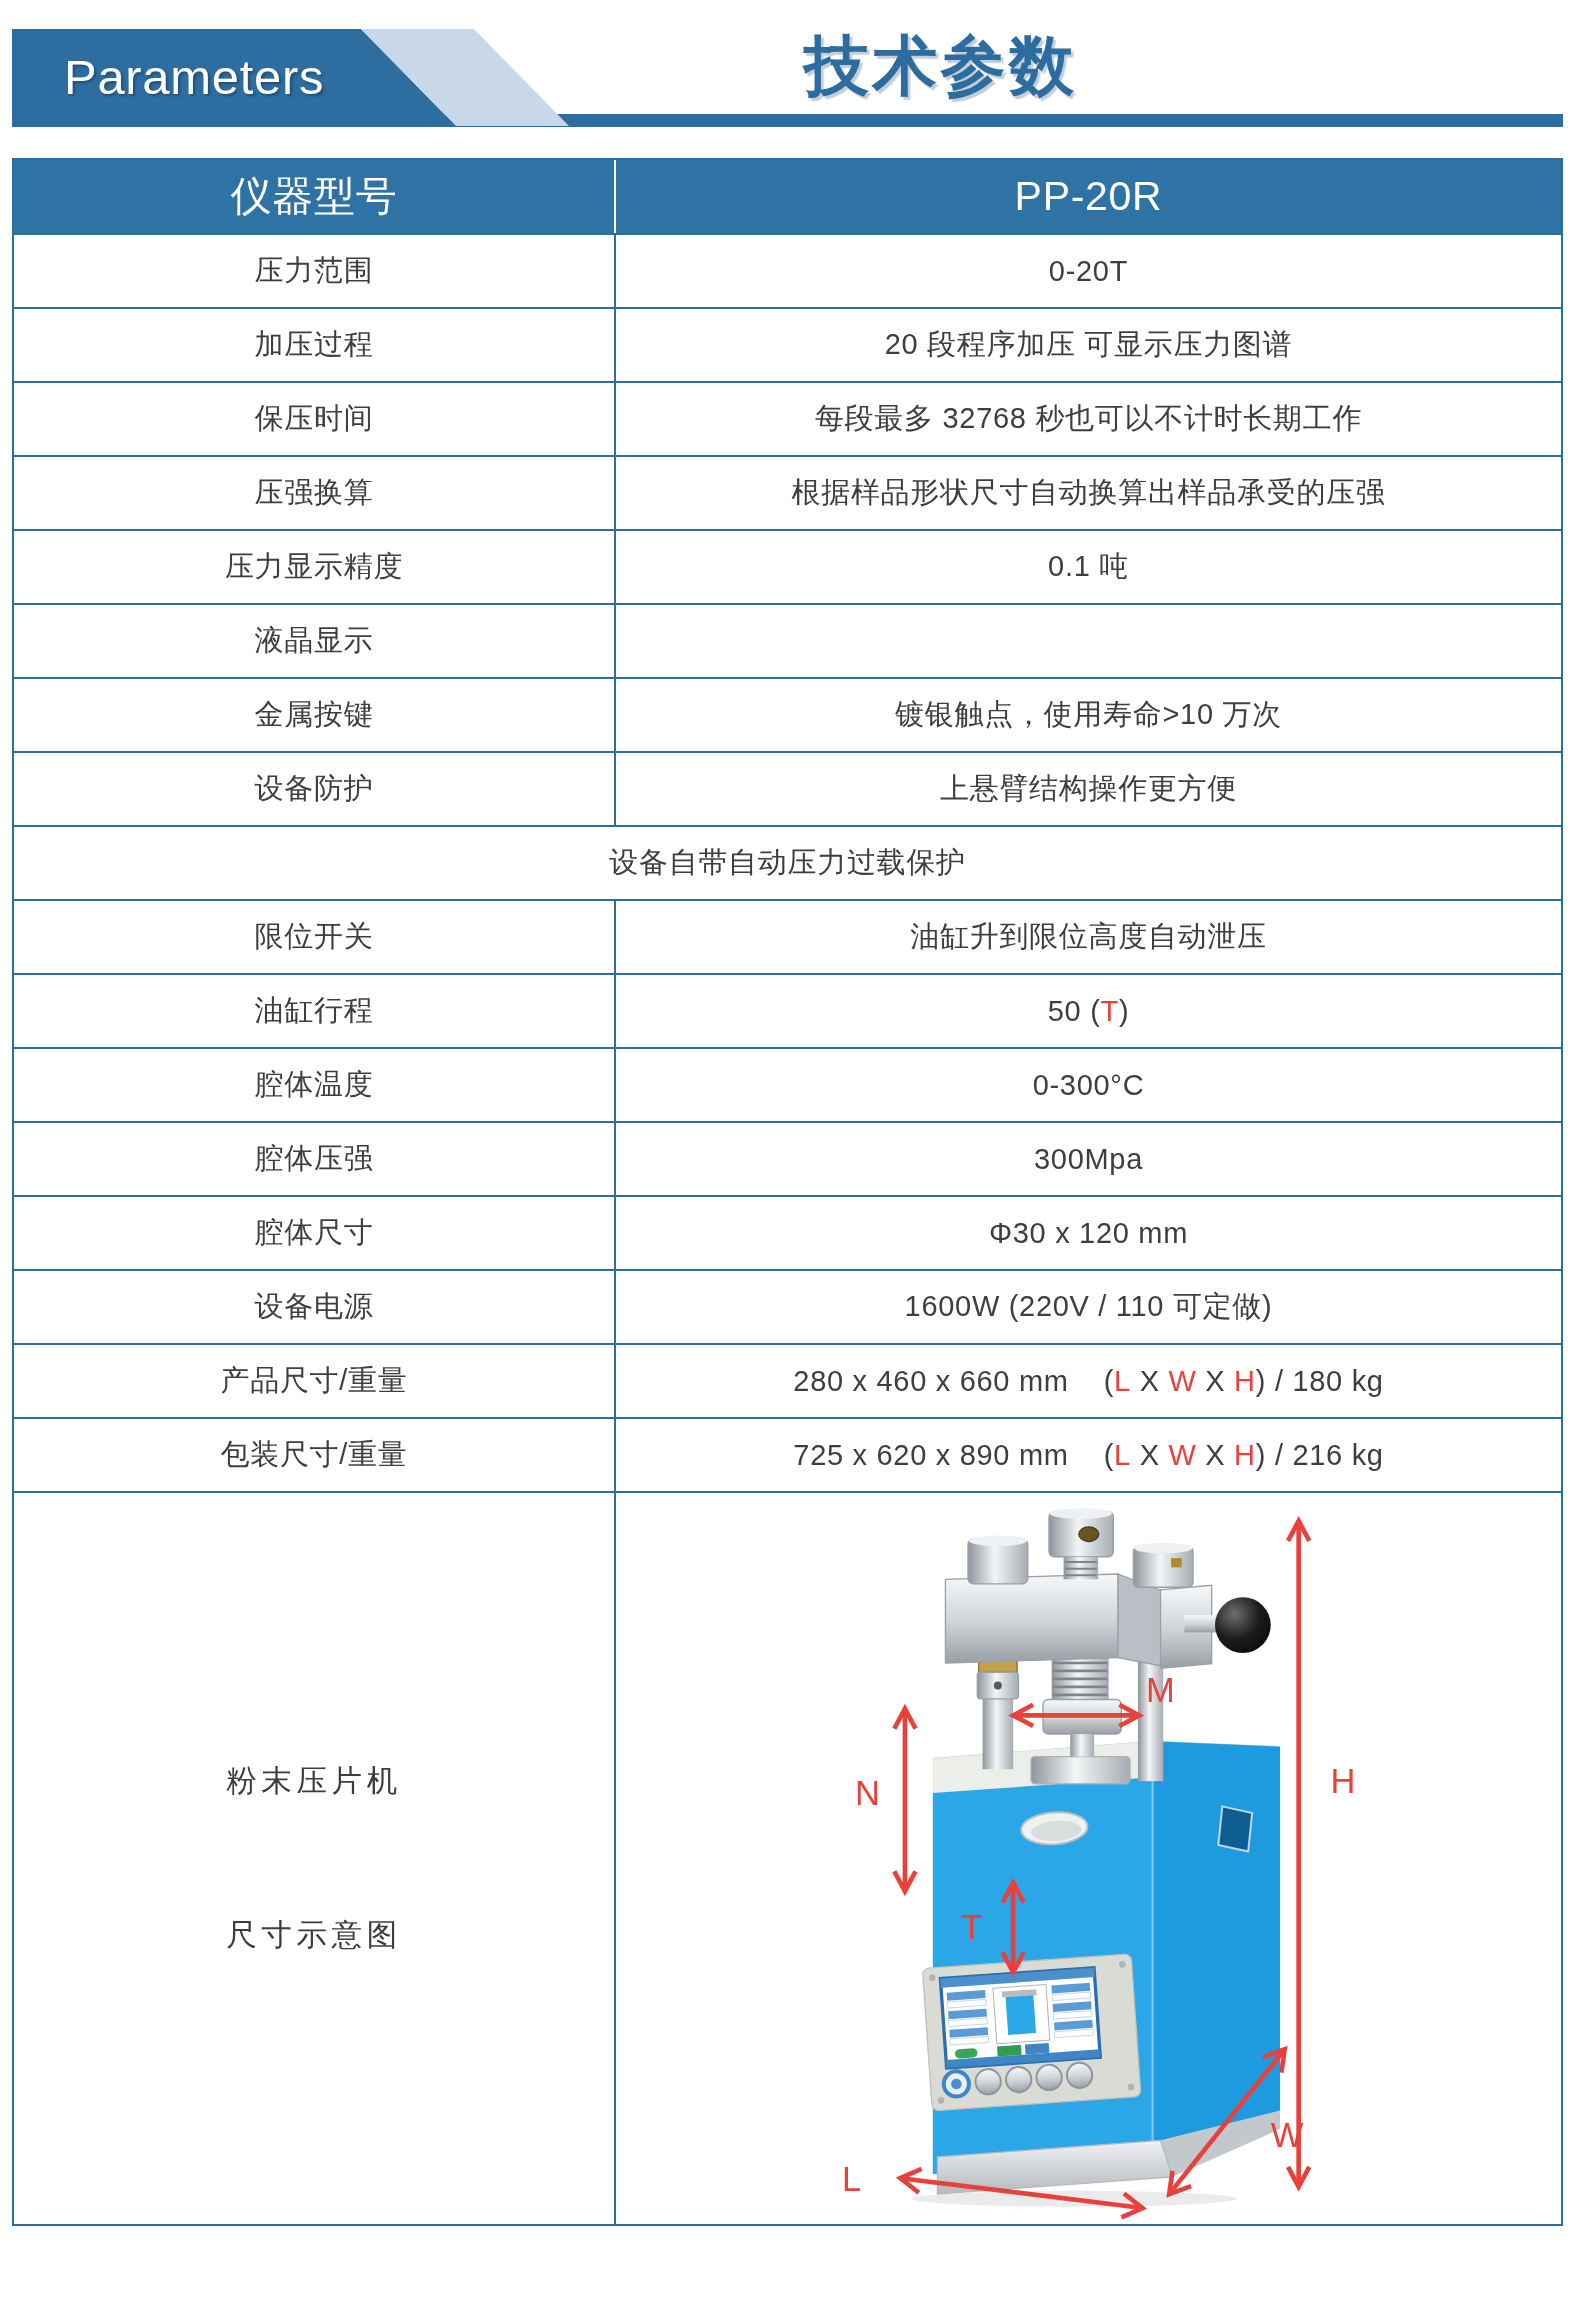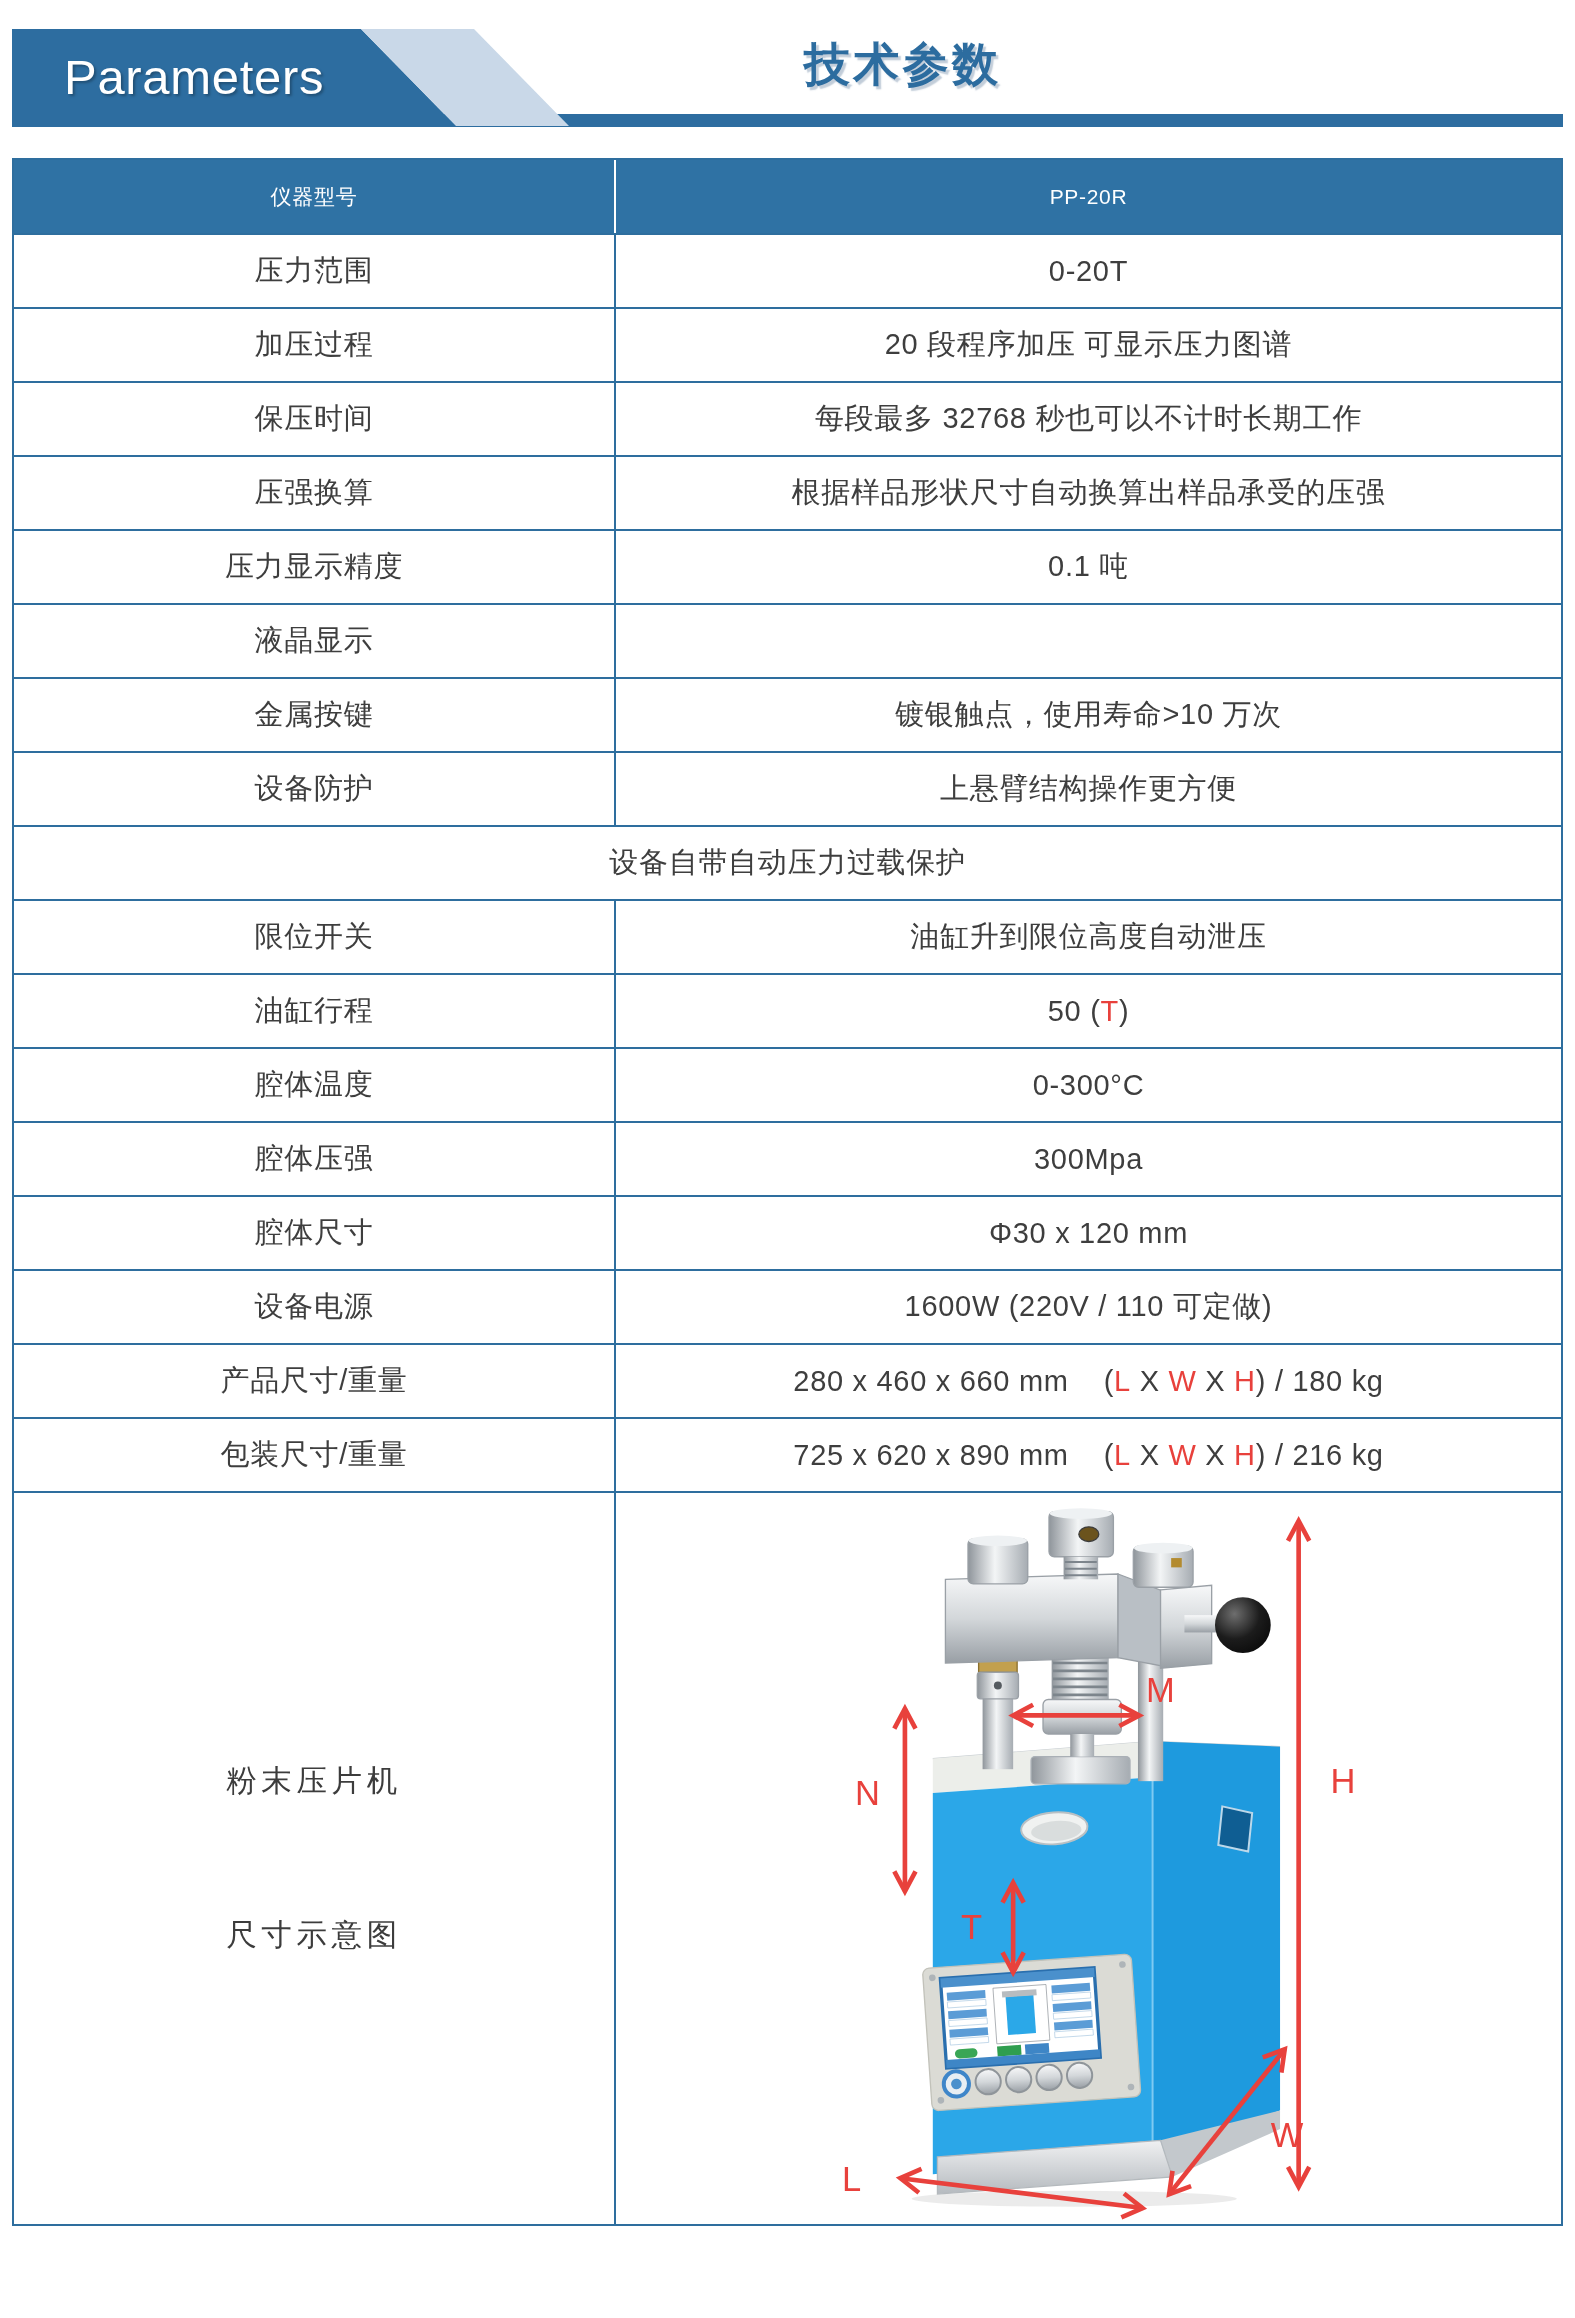--- a/index.html
+++ b/index.html
@@ -17,36 +17,36 @@
   .banner-light{
     position:absolute;left:361px;top:29px;width:208px;height:97px;background:#c9d8e8;
     clip-path:polygon(0 0,113px 0,208px 100%,95px 100%);
   }
   .banner-en{
     position:absolute;left:64px;top:29px;height:97px;line-height:97px;
     font-size:49px;font-weight:normal;color:#ffffff;letter-spacing:0.7px;
     text-shadow:2px 2px 2.7px rgba(0,0,0,0.28);
   }
   .page-title{
-    position:absolute;left:804px;top:34px;
-    font-size:46px;font-weight:bold;color:#2c6c9f;letter-spacing:3.3px;
+    position:absolute;left:804px;top:22px;
+    font-size:65px;font-weight:bold;color:#2c6c9f;letter-spacing:3.3px;
     text-shadow:2.7px 2.7px 1.3px rgba(120,145,170,0.45);
   }
   
   .ptable{
     position:absolute;left:12px;top:158px;width:1551px;
     border:2px solid #2e6e9e;box-sizing:border-box;background:#ffffff;
   }
   .trow{display:flex;border-top:2.7px solid #2e6e9e;height:74px;box-sizing:border-box;}
   .trow.thead{border-top:none;height:73px;background:#2f72a4;}
   .tcell{display:flex;align-items:center;justify-content:center;
          font-size:29px;color:#3e3e3e;letter-spacing:0.7px;}
   .tlabel{width:602px;border-right:2px solid #2e6e9e;box-sizing:border-box;flex:none;}
   .tvalue{flex:1;}
-  .thead .tcell{color:#ffffff;font-size:21px;}
+  .thead .tcell{color:#ffffff;font-size:41px;}
   .thead .tlabel{border-right-color:#ffffff;}
   .tvalue span{white-space:pre;}
   span.red{color:#e8413c;}
   
   .img-row{height:733px;}
   .caption-cell{flex-direction:column;gap:113px;}
   .caption-line{font-size:30.5px;color:#3c3c3c;letter-spacing:4.6px;}
   .diagram-cell{position:relative;padding:0;overflow:hidden;}
   .diagram-cell svg{position:absolute;left:0;top:0;width:100%;height:100%;}
   .dim-label{fill:#e8413c;font-size:52px;font-family:"Liberation Sans","DejaVu Sans",sans-serif;}

